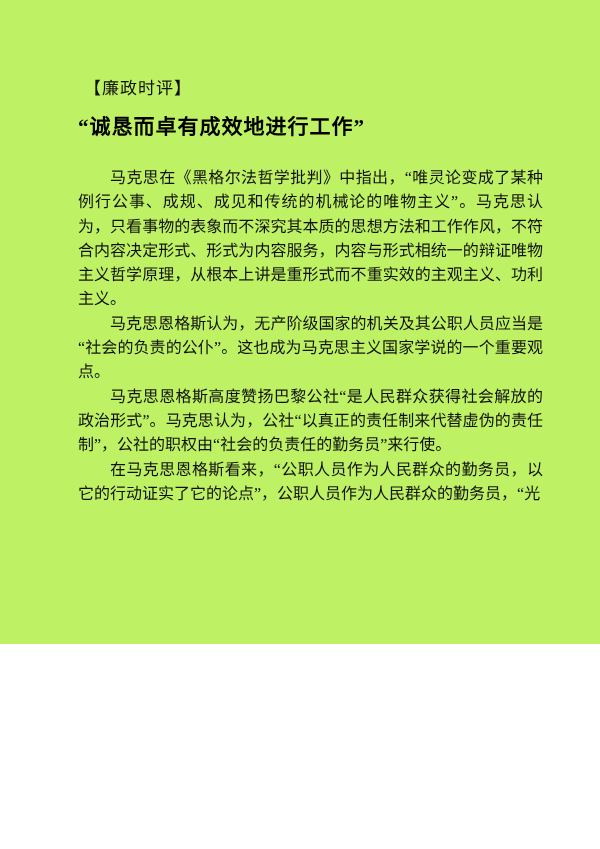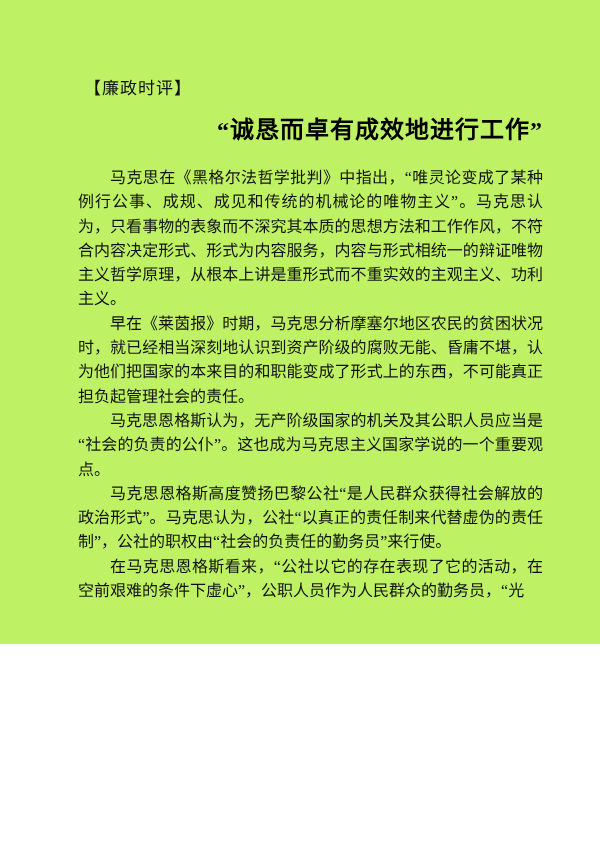--- a/index.html
+++ b/index.html
@@ -24,22 +24,22 @@
     font-weight: normal;
     letter-spacing: 1px;
     color: #111111;
   }
   .doc-title {
     position: absolute;
     left: 78px;
     top: 110px;
     width: 465px;
     margin: 0;
-    text-align: right;
-    font-size: 24px;
+    text-align: left;
+    font-size: 21px;
     font-weight: bold;
     letter-spacing: 1px;
     color: #000000;
   }
   .article-body {
     position: absolute;
     left: 78px;
     top: 166px;
     width: 465px;
   }
@@ -68,20 +68,19 @@
 </head>
 <body>
 
 <div class="page">
   <div class="section-header">【廉政时评】</div>
 
   <h1 class="doc-title">“诚恳而卓有成效地进行工作”</h1>
 
   <div class="article-body">
       <p class="para">马克思在《黑格尔法哲学批判》中指出，“唯灵论变成了某种例行公事、成规、成见和传统的机械论的唯物主义”。马克思认为，只看事物的表象而不深究其本质的思想方法和工作作风，不符合内容决定形式、形式为内容服务，内容与形式相统一的辩证唯物主义哲学原理，从根本上讲是重形式而不重实效的主观主义、功利主义。</p>
-      <p class="para">早在《莱茵报》时期，马克思分析摩塞尔地区农民的贫困状况时，就已经相当深刻地认识到资产阶级的腐败无能、昏庸不堪，认为他们把国家的本来目的和职能变成了形式上的东西，不可能真正担负起管理社会的责任。</p>
       <p class="para">马克思恩格斯认为，无产阶级国家的机关及其公职人员应当是“社会的负责的公仆”。这也成为马克思主义国家学说的一个重要观点。</p>
       <p class="para">马克思恩格斯高度赞扬巴黎公社“是人民群众获得社会解放的政治形式”。马克思认为，公社“以真正的责任制来代替虚伪的责任制”，公社的职权由“社会的负责任的勤务员”来行使。</p>
-      <p class="para">在马克思恩格斯看来，“公社以它的存在表现了它的活动，在空前艰难的条件下虚心”，公职人员作为人民群众的勤务员，“光</p>
+      <p class="para">在马克思恩格斯看来，“公职人员作为人民群众的勤务员，以它的行动证实了它的论点”，公职人员作为人民群众的勤务员，“光</p>
     </div>
 
   <div class="page-footer">- 2 -</div>
 </div>
 
 </body></html>

